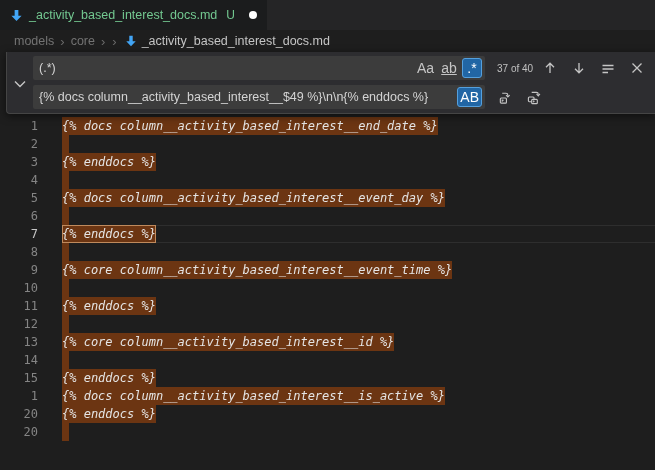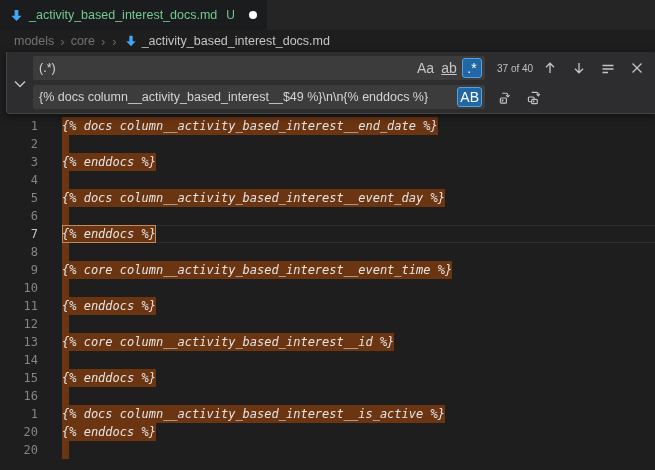--- a/index.html
+++ b/index.html
@@ -159,24 +159,20 @@
       </div>
       <div class="line">
         <div class="ln">14</div>
         <div class="codewrap"><span class="match empty"></span></div>
       </div>
       <div class="line">
         <div class="ln">15</div>
         <div class="codewrap"><span class="match">{% enddocs %}</span></div>
       </div>
       <div class="line">
-        <div class="ln">16</div>
-        <div class="codewrap"><span class="match empty"></span></div>
-      </div>
-      <div class="line">
         <div class="ln">1</div>
         <div class="codewrap"><span class="match">{% docs column__activity_based_interest__is_active %}</span></div>
       </div>
       <div class="line">
         <div class="ln">20</div>
         <div class="codewrap"><span class="match">{% enddocs %}</span></div>
       </div>
       <div class="line">
         <div class="ln">20</div>
         <div class="codewrap"><span class="match empty"></span></div>

